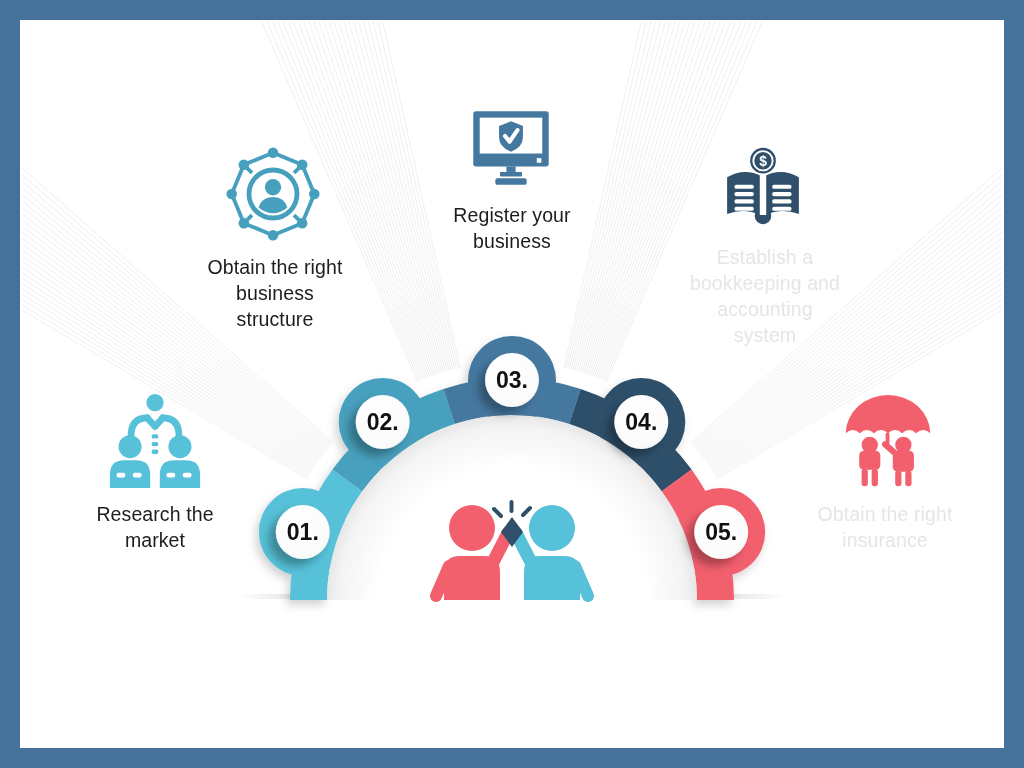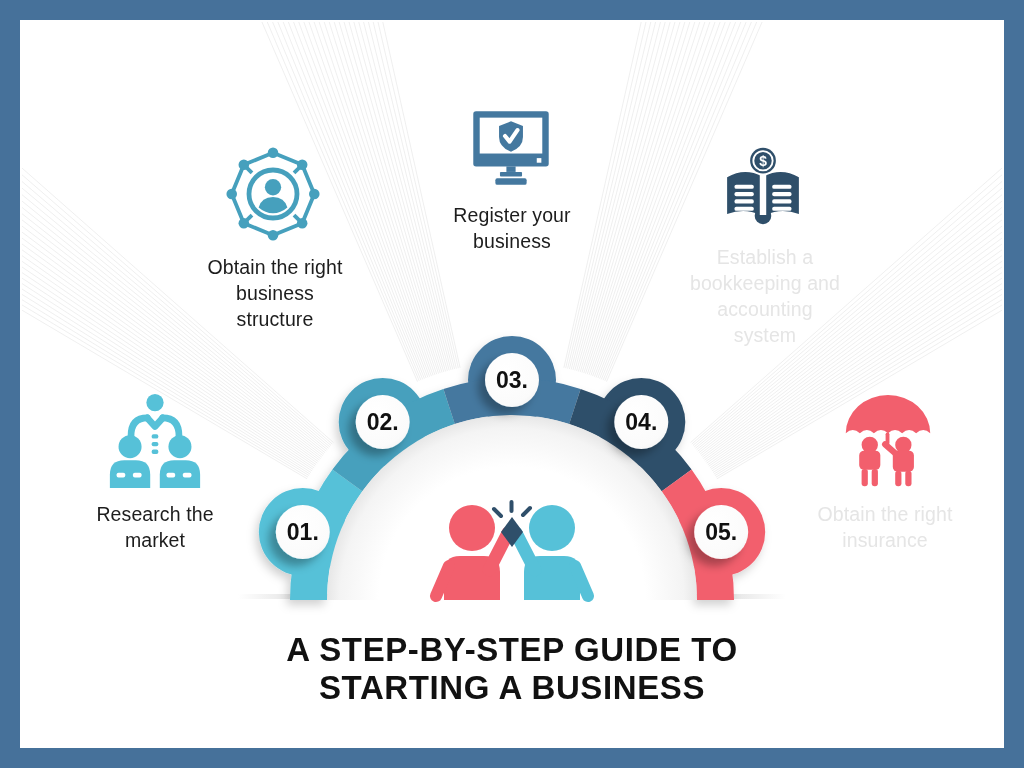--- a/index.html
+++ b/index.html
@@ -314,15 +314,13 @@
     <rect x="33" y="78" width="6.5" height="18" rx="3" fill="currentColor"></rect>
     <circle cx="66" cy="53" r="8.5" fill="currentColor"></circle>
     <rect x="55" y="59" width="22" height="22" rx="5" fill="currentColor"></rect>
     <line x1="59" y1="63" x2="47" y2="52.5" stroke="currentColor" stroke-width="6.5" stroke-linecap="round"></line>
     <rect x="57.5" y="80" width="6.5" height="16" rx="3" fill="currentColor"></rect>
     <rect x="68" y="80" width="6.5" height="16" rx="3" fill="currentColor"></rect>
   </svg>
   <div class="step-label" style="left: 785px; top: 501px; width: 200px; color: #e5e5e5;">Obtain the right
 insurance</div>
 
-  <div class="title" style="color: rgb(17, 17, 17);">A STEP-BY-STEP GUIDE TO
-STARTING A BUSINESS</div>
 </div>
 
 </body></html>

